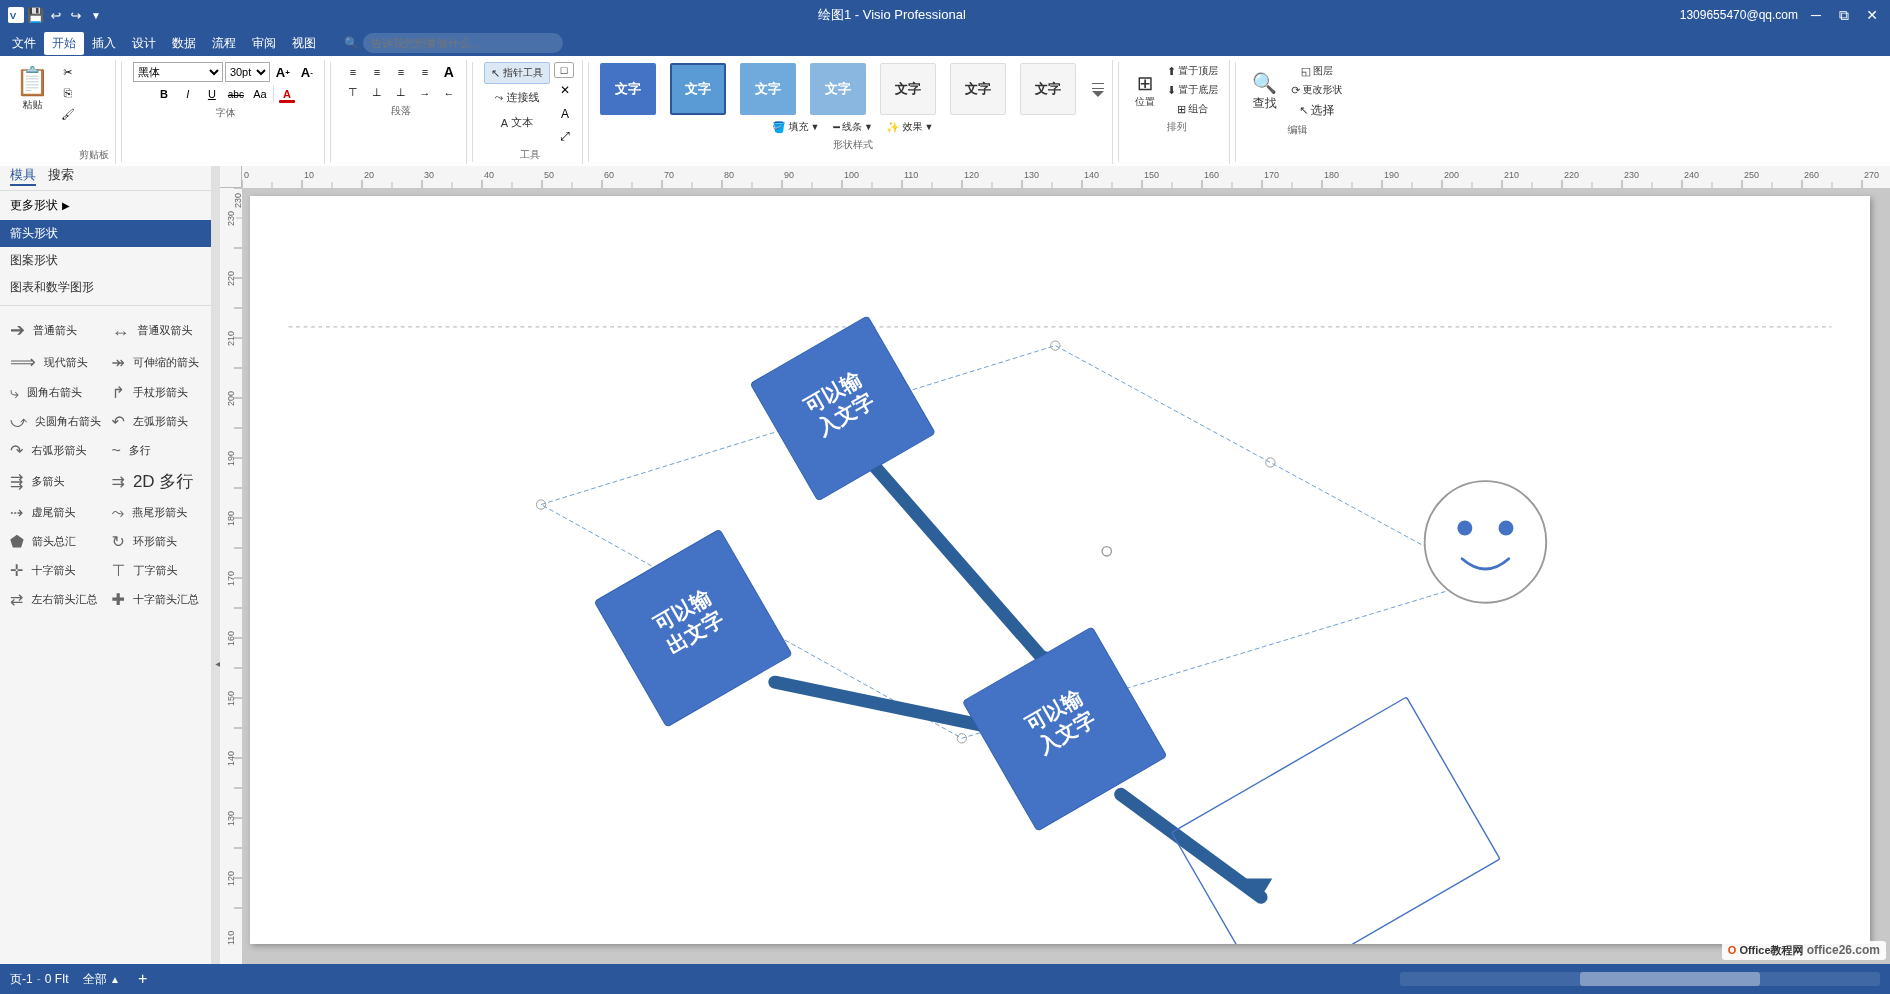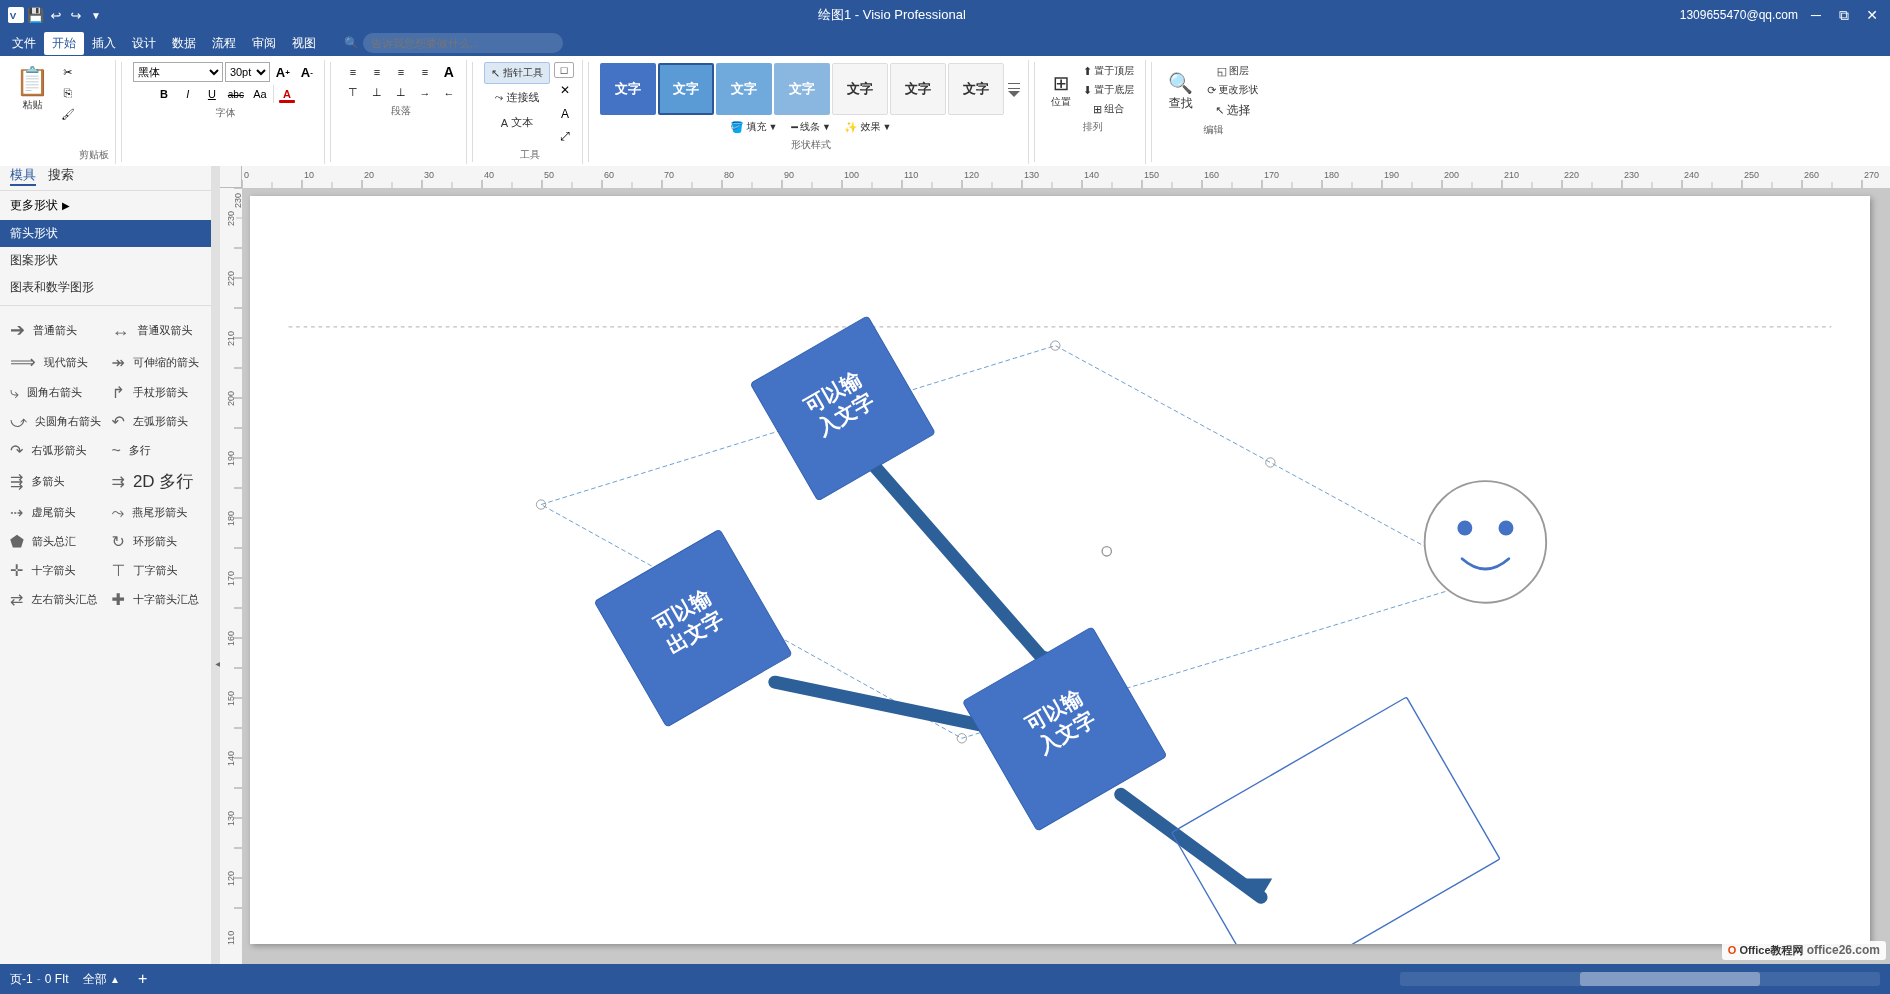--- a/index.html
+++ b/index.html
@@ -296,21 +296,21 @@
       background: #ddd;
       margin: 2px 3px;
       align-self: stretch;
     }
 
     select { cursor: pointer; }
 
     .shape-style-area {
       display: flex;
       align-items: center;
-      gap: 2px;
+      gap: 14px;
     }
     .style-btn {
       width: 56px;
       height: 52px;
       cursor: pointer;
       border: 1px solid transparent;
       border-radius: 2px;
       display: flex;
       align-items: center;
       justify-content: center;

